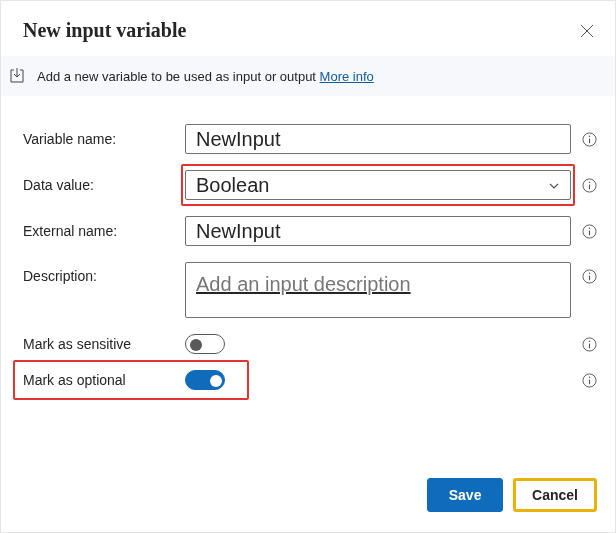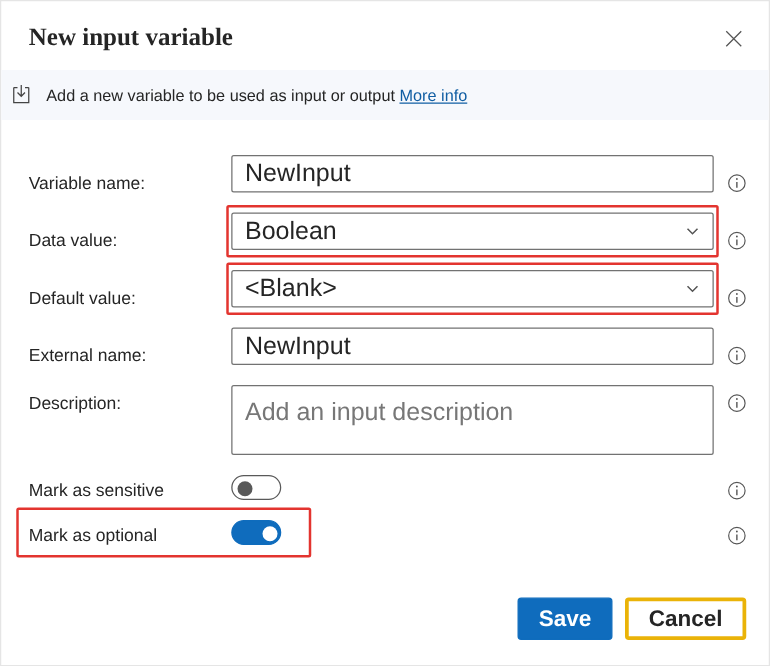--- a/index.html
+++ b/index.html
@@ -51,21 +51,21 @@
   .info-bar a {
     color: #115ea3;
     text-decoration: underline;
     cursor:pointer;
   }
   .form {
     padding: 28px 18px 10px 22px;
   }
   .row {
     display: flex;
-    align-items: flex-end;
+    align-items: center;
     margin-bottom: 16px;
   }
   .row.align-top { align-items: flex-start; }
   .row.align-top .label { padding-top: 6px; }
   .label {
     width: 162px;
     flex-shrink: 0;
     font-size: 14px;
     color: #252525;
   }
@@ -84,20 +84,21 @@
     font-family: inherit;
     color: #252525;
     line-height: 1.3;
     height: 30px;
     background:#fff;
   }
   .ta {
     height: 56px;
     resize: none;
     padding: 8px 10px;
+    text-decoration: underline;
   }
   .txt::placeholder, .ta::placeholder { color: #777; }
   .sel {
     display: flex;
     align-items: center;
     justify-content: space-between;
     cursor: pointer;
   }
   .sel .chev {
     color:#555;
@@ -149,21 +150,21 @@
     bottom:0; left:0; right:0;
     display:flex;
     justify-content:flex-end;
     gap:10px;
     padding: 16px 18px 20px;
   }
   .btn {
     min-width: 76px;
     height: 34px;
     display:flex; align-items:center; justify-content:center;
-    font-size:18px;
+    font-size:14px;
     border-radius:3px;
     cursor:pointer;
     padding: 0 16px;
     font-weight:600;
   }
   .btn-primary {
     background:#0f6cbd;
     color:#fff;
     border:1px solid #0f6cbd;
   }
@@ -230,41 +231,20 @@
       </div>
       <span class="hint-icon">
         <svg width="15" height="15" viewBox="0 0 16 16">
             <circle cx="8" cy="8" r="7" stroke="currentColor" stroke-width="1" fill="none"></circle>
             <circle cx="8" cy="4.5" r="0.8" fill="currentColor"></circle>
             <path d="M8 7 v5" stroke="currentColor" stroke-width="1.2"></path>
           </svg>
       </span>
     </div>
 
-    <div class="row" style="position:relative;">
-      <div class="label">Default value:</div>
-      <div class="field-wrap" style="position:relative;">
-        <div class="sel">
-          <span>&lt;Blank&gt;</span>
-          <span class="chev">
-            <svg width="12" height="12" viewBox="0 0 12 12">
-                <path d="M2 4 l4 4 l4 -4" stroke="currentColor" stroke-width="1.2" fill="none"></path>
-              </svg>
-          </span>
-        </div>
-        <div class="red-box" style="left:-4px; right:-4px; top:-6px; bottom:-6px;"></div>
-      </div>
-      <span class="hint-icon">
-        <svg width="15" height="15" viewBox="0 0 16 16">
-            <circle cx="8" cy="8" r="7" stroke="currentColor" stroke-width="1" fill="none"></circle>
-            <circle cx="8" cy="4.5" r="0.8" fill="currentColor"></circle>
-            <path d="M8 7 v5" stroke="currentColor" stroke-width="1.2"></path>
-          </svg>
-      </span>
-    </div>
 
     <div class="row">
       <div class="label">External name:</div>
       <div class="field-wrap">
         <input class="txt" value="NewInput" style="">
       </div>
       <span class="hint-icon">
         <svg width="15" height="15" viewBox="0 0 16 16">
             <circle cx="8" cy="8" r="7" stroke="currentColor" stroke-width="1" fill="none"></circle>
             <circle cx="8" cy="4.5" r="0.8" fill="currentColor"></circle>

